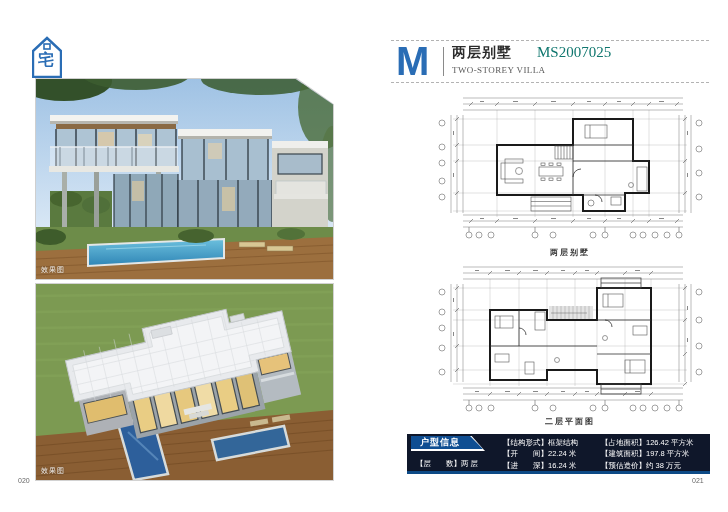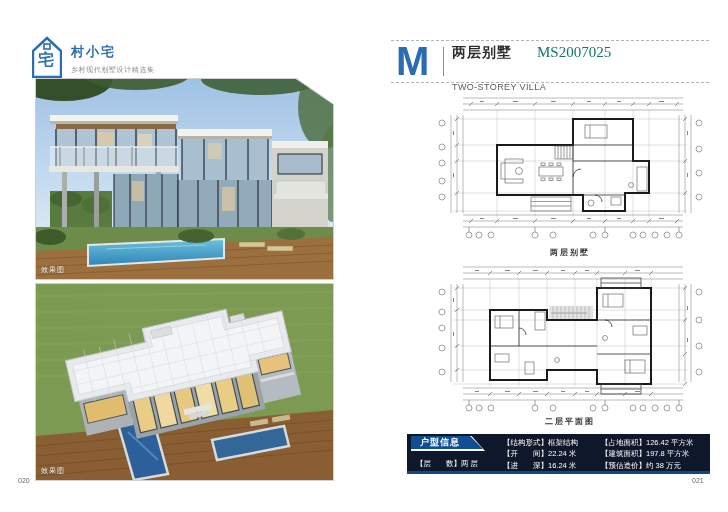--- a/index.html
+++ b/index.html
@@ -23,21 +23,21 @@
   .page-num.right{left:692px;top:477px;}
   
   .dash{position:absolute;left:391px;width:318px;border-top:1px dashed #b3b3b3;}
   .dash.d1{top:40px;} .dash.d2{top:82px;}
   .m-logo{position:absolute;left:396px;top:43px;font-size:40px;font-weight:900;color:#2a6db5;line-height:36px;letter-spacing:-2px;}
   .hdr-divider{position:absolute;left:443px;top:47px;width:1px;height:29px;background:#8a8a8a;}
   .hdr-titles{position:absolute;left:452px;top:44px;}
   .hdr-line1{display:flex;align-items:baseline;gap:25px;}
   .hdr-cn{font-size:14px;font-weight:bold;color:#2b2b2b;letter-spacing:1px;}
   .hdr-code{font-size:15px;color:#0f766e;font-family:"Liberation Serif",serif;}
-  .hdr-en{font-size:9px;color:#5a5a5a;font-family:Liberation Sans, sans-serif;letter-spacing:0.4px;margin-top:20px;}
+  .hdr-en{font-size:9px;color:#5a5a5a;font-family:Liberation Serif, serif;letter-spacing:0.4px;margin-top:3px;}
   
   .plan{position:absolute;width:270px;height:150px;}
   .plan.p1{left:435px;top:93px;}
   .plan.p2{left:435px;top:262px;}
   .plan svg{width:100%;height:100%;display:block;}
   .plan-caption{position:absolute;left:435px;width:270px;text-align:center;font-size:8px;font-weight:bold;color:#333;letter-spacing:2px;}
   .plan-caption.c1{top:247px;} .plan-caption.c2{top:416px;}
   
   .info-box{position:absolute;left:407px;top:434px;width:303px;height:37px;background:#0f172a;border-bottom:3px solid #0d4a86;box-sizing:content-box;color:#fff;}
   .info-tab{position:absolute;left:4px;top:2px;width:74px;height:15px;background:#ffffff;clip-path:polygon(0 0,82% 0,100% 100%,0 100%);}
@@ -53,24 +53,20 @@
 
 <div class="sheet">
 
   <div class="brand">
     <div class="brand-icon">
       <svg viewBox="0 0 30 42" width="30" height="42">
         <path d="M15,2 L29,15 V41 H1 V15 Z" fill="none" stroke="#2a6db5" stroke-width="2.4"></path>
         <rect x="12" y="8" width="6" height="5" fill="none" stroke="#2a6db5" stroke-width="1.6"></rect>
       </svg>
       <span class="glyph">宅</span>
-    </div>
-    <div class="brand-text">
-      <div class="brand-title">村小宅</div>
-      <div class="brand-subtitle">乡村现代别墅设计精选集</div>
     </div>
   </div>
 
   <div class="photo1">
     <div class="inner">
       <svg viewBox="0 0 297 201" preserveAspectRatio="none">
         <defs>
           <linearGradient id="sky1" x1="0" y1="0" x2="0" y2="1">
             <stop offset="0" stop-color="#9fc2e4"></stop>
               <stop offset="1" stop-color="#ecf4fb"></stop>

